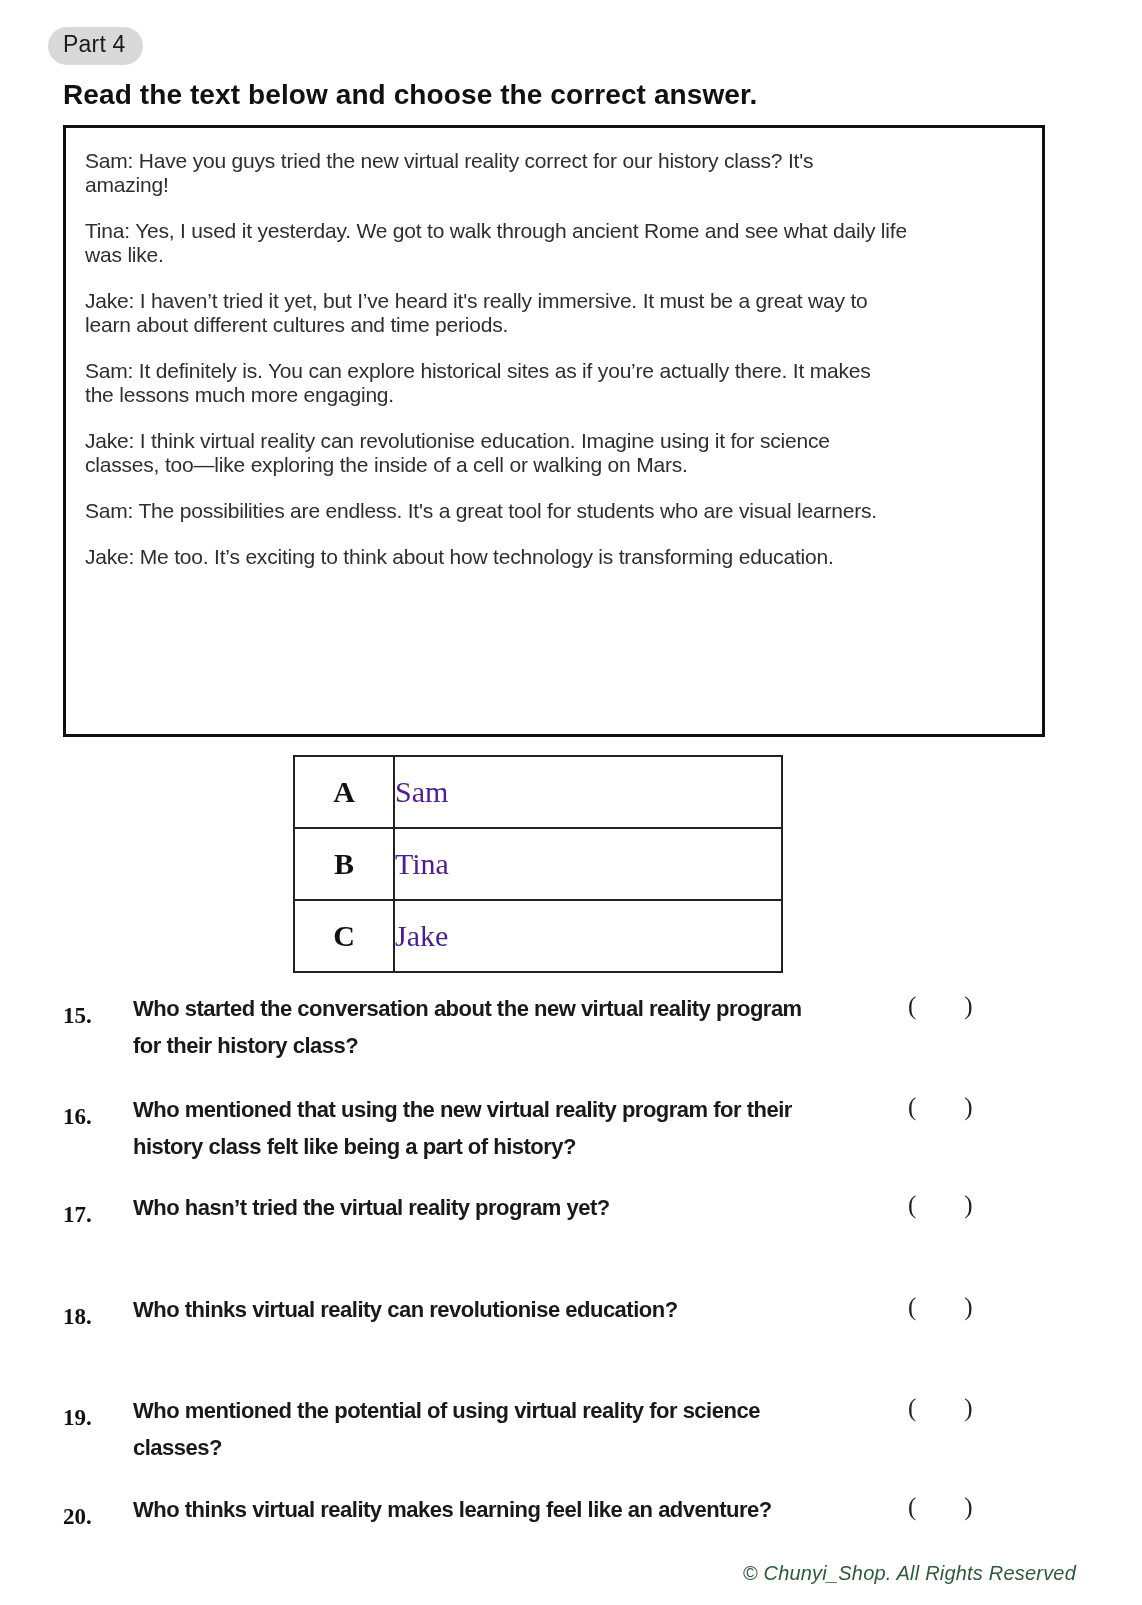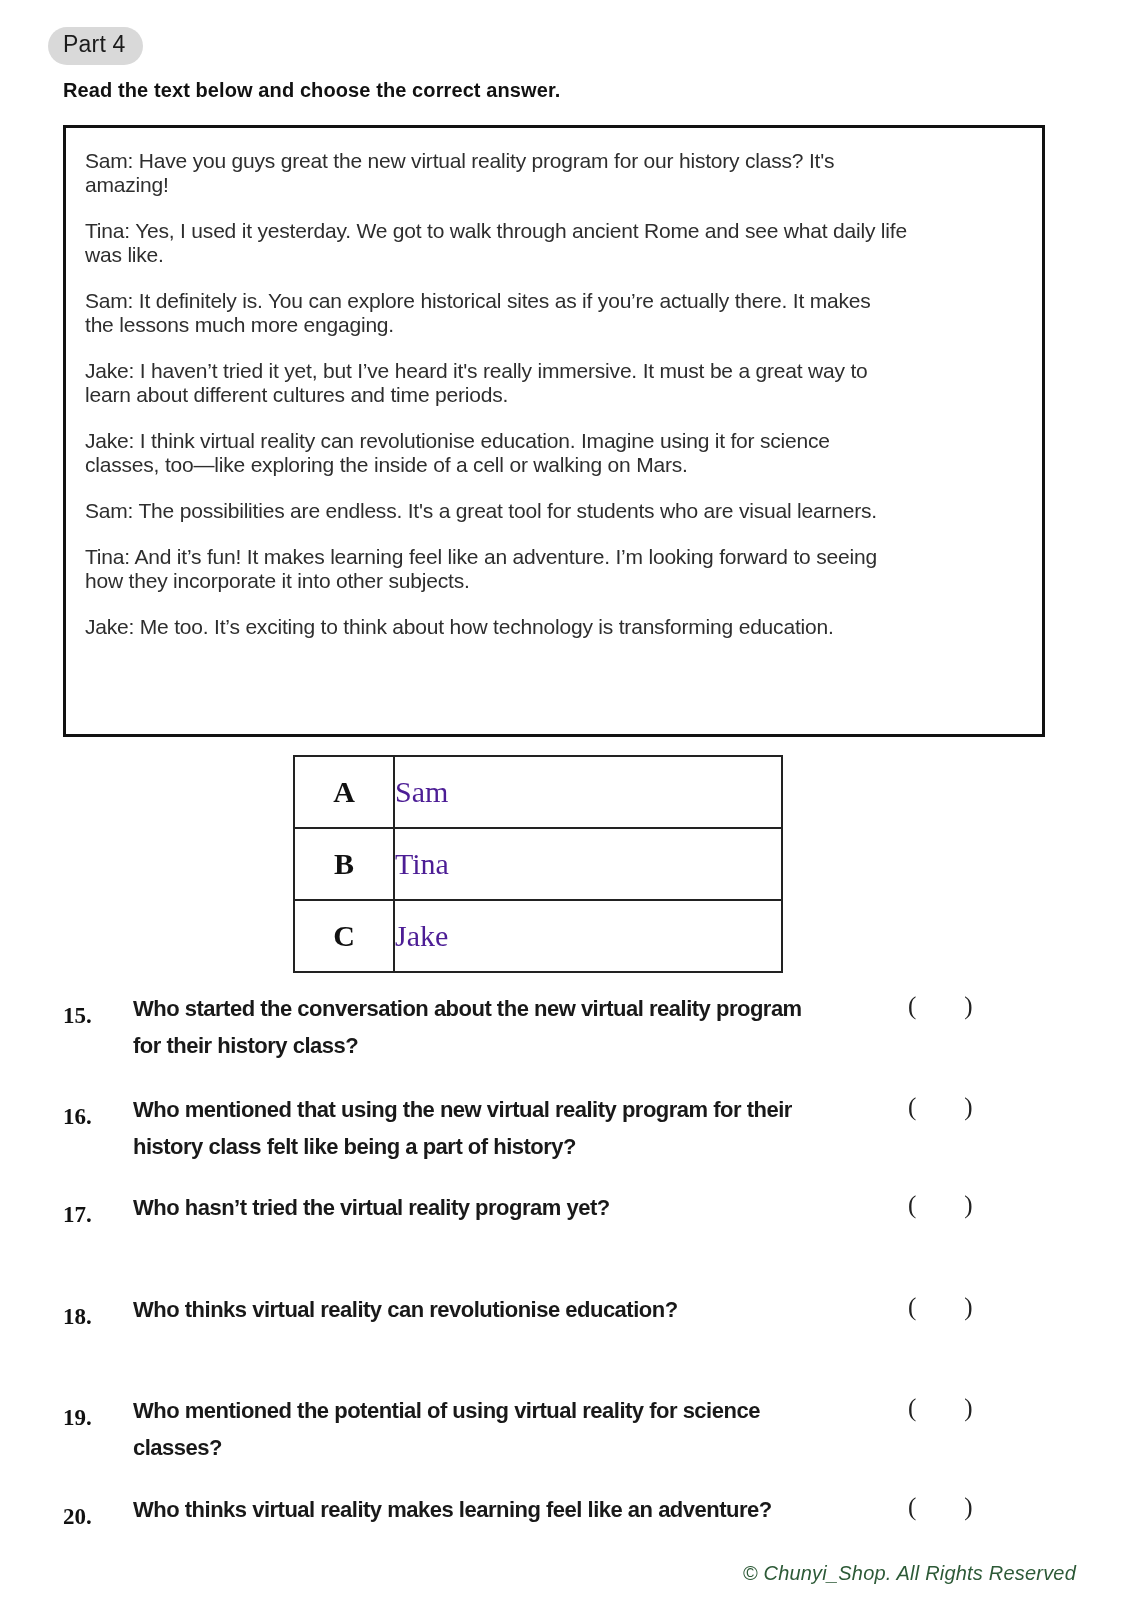--- a/index.html
+++ b/index.html
@@ -14,21 +14,21 @@
   .part-pill {
     position:absolute; left:48px; top:27px;
     background:#d9d9d9; color:#1b1b1b;
     border-radius:19px;
     padding:3px 17px 6px 15px;
     font-size:23px; line-height:29px;
     letter-spacing:0.2px;
   }
   .instruction {
     position:absolute; left:63px; top:79px;
-    font-size:20px; font-weight:bold; color:#111;
+    font-size:28px; font-weight:bold; color:#111;
     letter-spacing:0.1px;
   }
   .dialogue-box {
     position:absolute; left:63px; top:125px;
     width:982px; height:612px;
     border:3px solid #111;
     background:#fff;
     padding:21px 10px 16px 19px;
   }
   .dialogue-box p {
@@ -86,33 +86,31 @@
   }
 </style>
 </head>
 <body>
 
 <div class="part-pill" style="background: rgb(217, 217, 217);">Part 4</div>
 
 <div class="instruction">Read the text below and choose the correct answer.</div>
 
 <div class="dialogue-box">
-  <p>Sam: Have you guys great the new virtual reality program for our history class? It's
+  <p>Sam: Have you guys tried the new virtual reality correct for our history class? It's
 amazing!</p>
   <p>Tina: Yes, I used it yesterday. We got to walk through ancient Rome and see what daily life
 was like.</p>
+  <p>Jake: I haven’t tried it yet, but I’ve heard it's really immersive. It must be a great way to
+learn about different cultures and time periods.</p>
   <p>Sam: It definitely is. You can explore historical sites as if you’re actually there. It makes
 the lessons much more engaging.</p>
-  <p>Jake: I haven’t tried it yet, but I’ve heard it's really immersive. It must be a great way to
-learn about different cultures and time periods.</p>
   <p>Jake: I think virtual reality can revolutionise education. Imagine using it for science
 classes, too—like exploring the inside of a cell or walking on Mars.</p>
   <p>Sam: The possibilities are endless. It's a great tool for students who are visual learners.</p>
-  <p>Tina: And it’s fun! It makes learning feel like an adventure. I’m looking forward to seeing
-how they incorporate it into other subjects.</p>
   <p>Jake: Me too. It’s exciting to think about how technology is transforming education.</p>
 </div>
 
 <table class="answer-table">
   <tbody>
     <tr>
       <td class="letter">A</td>
       <td class="name">Sam</td>
     </tr>
     <tr>

